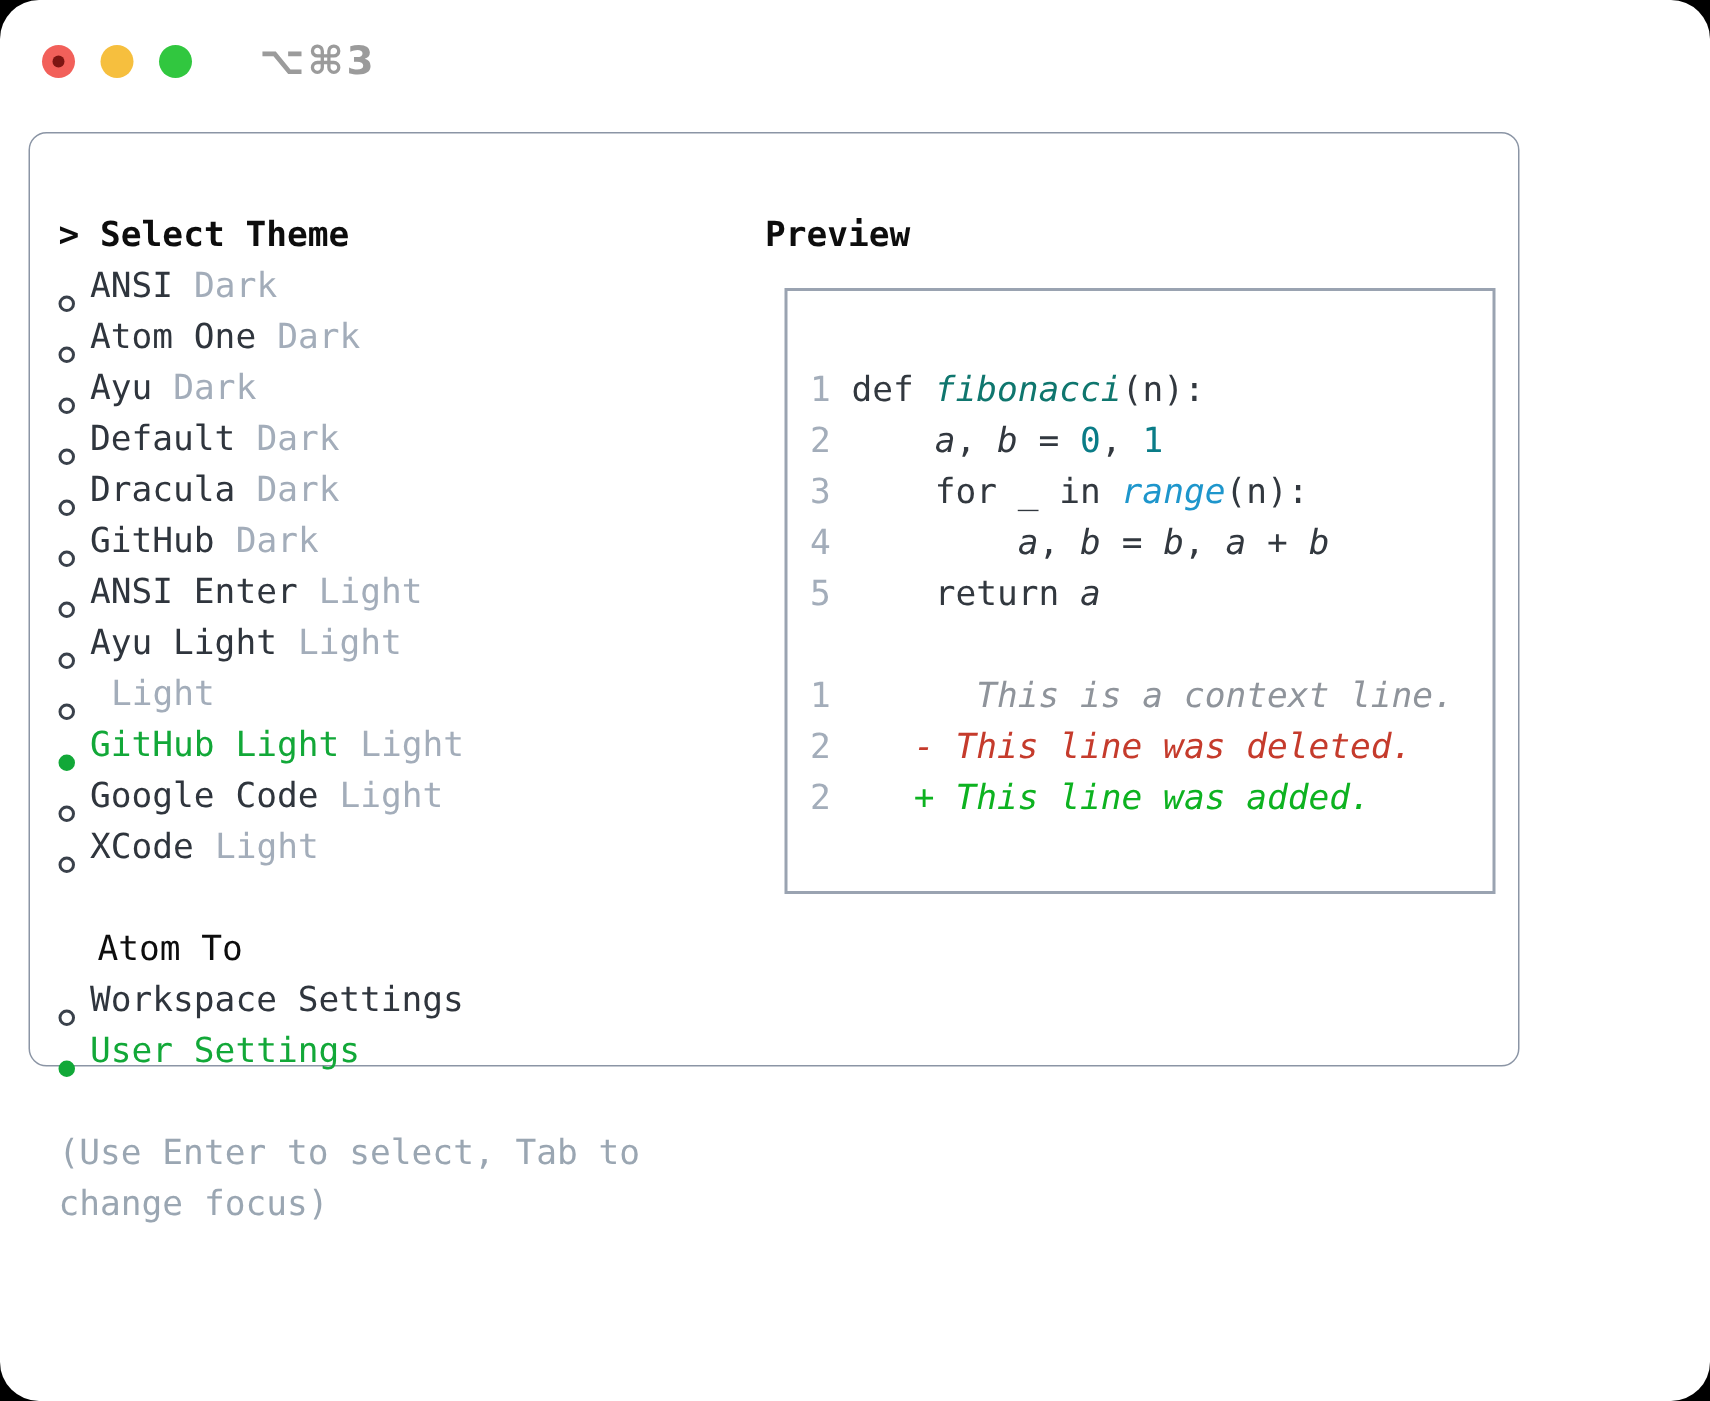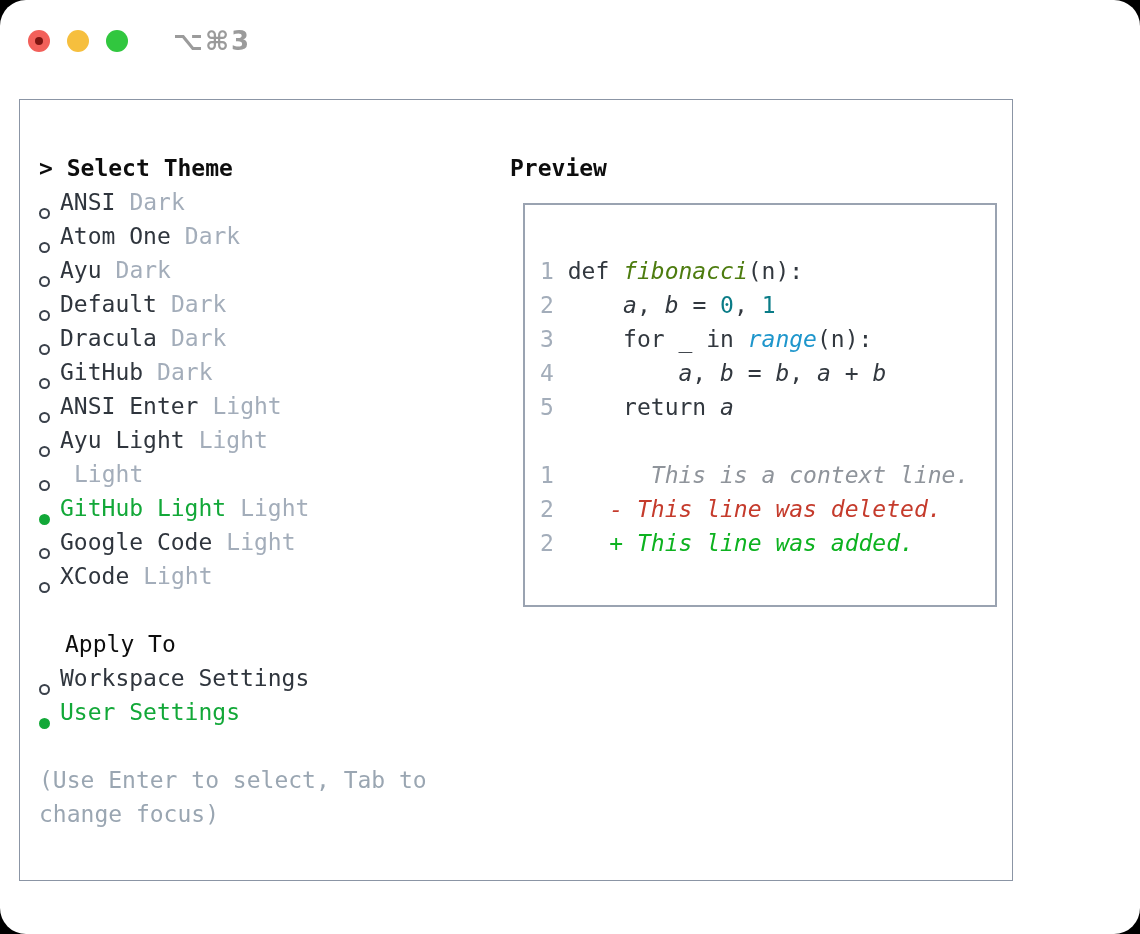--- a/index.html
+++ b/index.html
@@ -16,22 +16,22 @@
   .tl-red { background:#f2605a; }
   .tl-red .inner { position:absolute; left:7px; top:7px; width:8px; height:8px; border-radius:50%; background:#7d1512; }
   .tl-yellow { background:#f6bf3e; }
   .tl-green { background:#31c73f; }
   .win-title {
     margin-left:28px; font-family:"DejaVu Sans","Liberation Sans",sans-serif;
     font-size:26px; font-weight:bold; color:#9b9b9b; letter-spacing:2px;
   }
   
   .panel {
-    position:absolute; left:19px; top:99px; width:994px; height:782px;
-    border:1.5px solid #8b95a5; border-radius:0; background:#fff;
+    position:absolute; left:19px; top:88px; width:994px; height:623px;
+    border:1.5px solid #8b95a5; border-radius:12px; background:#fff;
   }
   .left-col { position:absolute; left:19px; top:51px; width:430px; font-size:23px; line-height:34px; }
   .hdr { white-space:pre; font-weight:bold; color:#0d0d0d; height:34px; }
   .row { display:flex; align-items:flex-end; height:34px; cursor:default; }
   .dot { width:11px; height:11px; border:2.5px solid #3a414b; border-radius:50%; margin-right:10px; flex:none; background:transparent; }
   .dot.sel { background:#12a838; border-color:#12a838; }
   .nm { color:#2f353d; white-space:pre; }
   .nm.sel { color:#12a838; }
   .sfx { color:#a3adba; margin-left:14px; white-space:pre; }
   .apply-hdr { margin-left:26px; color:#0d0d0d; height:34px; margin-top:34px; }
@@ -40,21 +40,21 @@
   .right-col { position:absolute; left:479px; top:51px; font-size:23px; line-height:34px;margin-left:11px; }
   .preview-hdr { font-weight:bold; color:#0d0d0d; height:34px; }
   .preview-box {
     margin-left:13px; margin-top:18px; width:474px; height:404px;
     border:2px solid #9aa3b1; background:#fff; padding:49px 12px 49px 15px;
   }
   .cl { white-space:pre; height:34px; line-height:34px; }
   .ln { color:#a3adba; }
   .p  { color:#32383f; }
   .k  { color:#32383f; }
-  .fn { color:#4d7c0f; font-style:italic; }
+  .fn { color:#0f766e; font-style:italic; }
   .v  { color:#32383f; font-style:italic; }
   .n  { color:#0a7c87; }
   .b  { color:#1e96cc; font-style:italic; }
   .c  { color:#8f949b; font-style:italic; }
   .d  { color:#c53b2c; font-style:italic; }
   .a  { color:#0db220; font-style:italic; }
 </style>
 </head>
 <body>
 
@@ -129,21 +129,21 @@
             <span class="nm">Google Code</span>
             <span class="sfx">Light</span>
           </div>
           <div class="row">
             <span class="dot"></span>
             <span class="nm">XCode</span>
             <span class="sfx">Light</span>
           </div>
         </div>
 
-      <div class="apply-hdr">Apply To</div>
+      <div class="apply-hdr">Atom To</div>
       <div id="apply-list">
           <div class="row">
             <span class="dot"></span>
             <span class="nm">Workspace Settings</span>
           </div>
           <div class="row">
             <span class="dot sel"></span>
             <span class="nm sel">User Settings</span>
           </div>
         </div>

